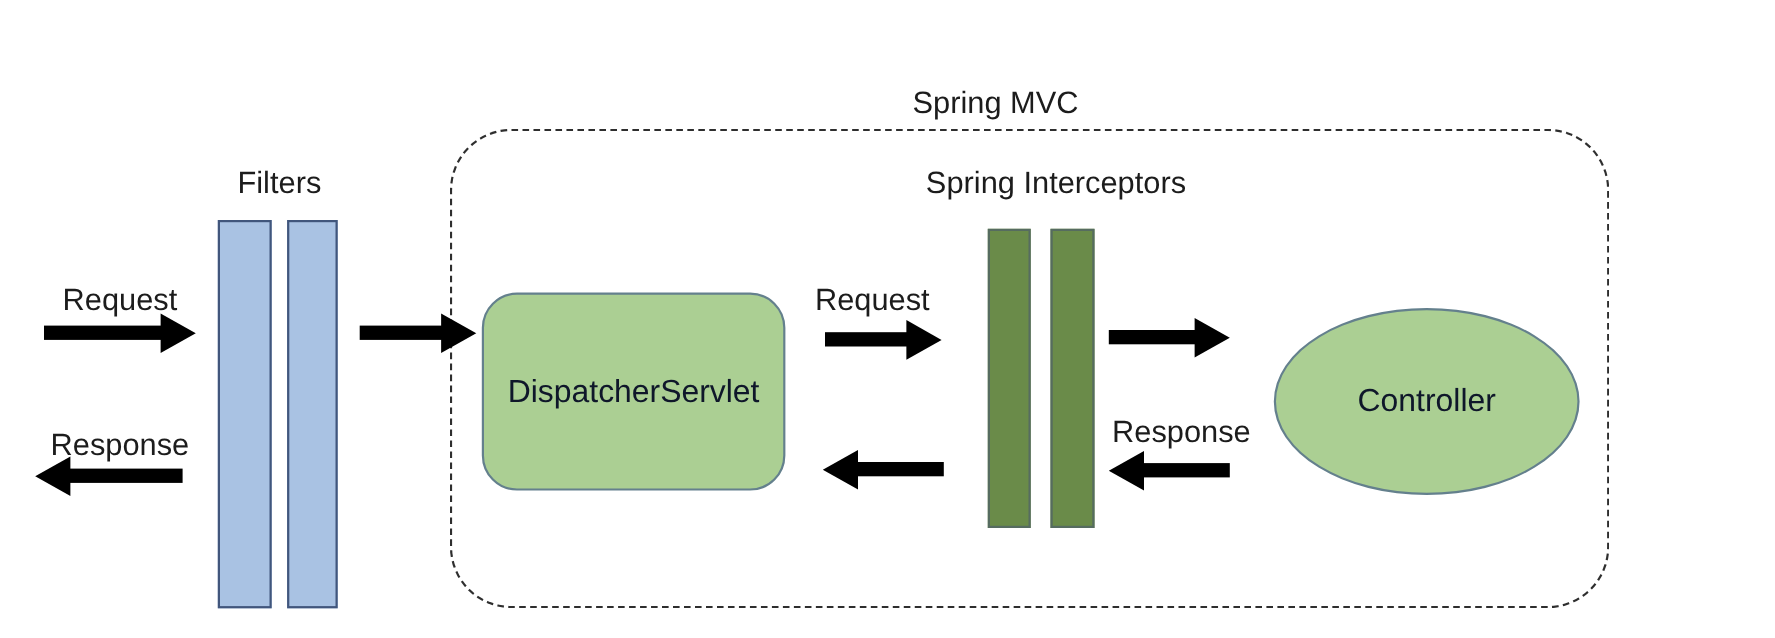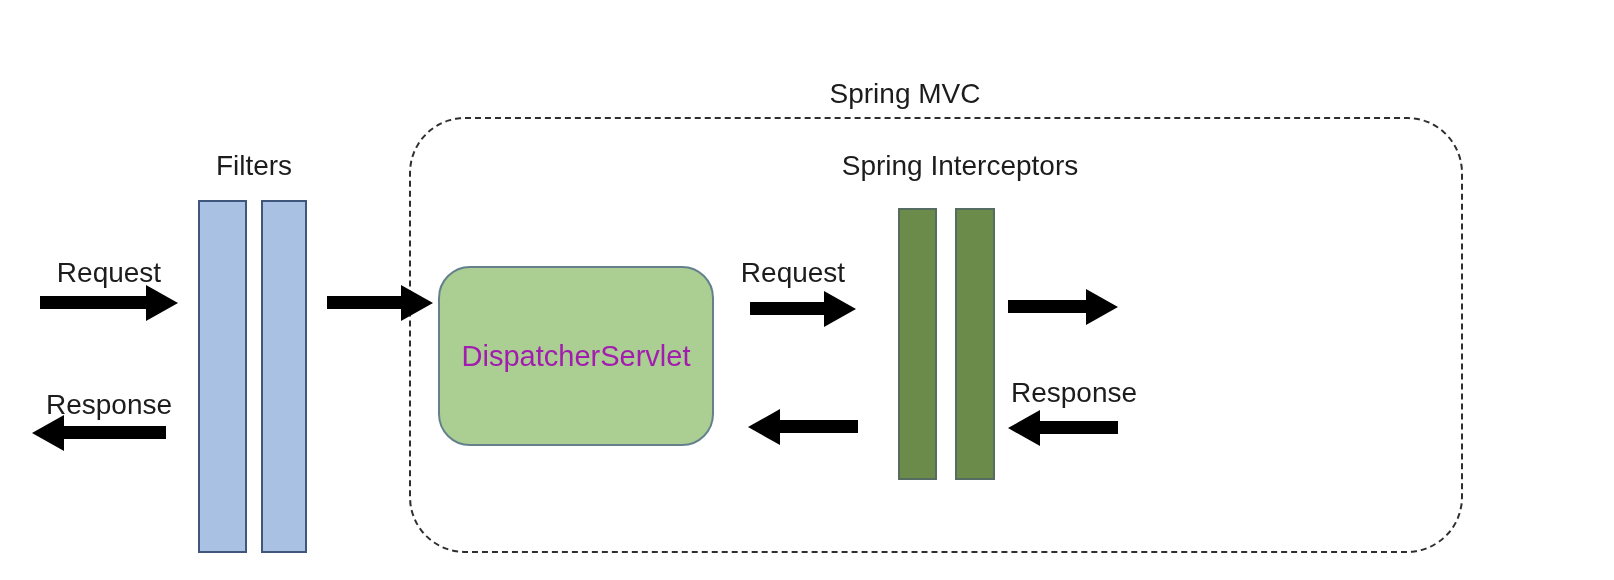--- a/index.html
+++ b/index.html
@@ -39,21 +39,21 @@
     background:var(--interceptor-bar-fill,#6a8b49);
     border:2px solid var(--interceptor-bar-border,#566c60);
   }
   .node{
     position:absolute;
     background:var(--node-fill,#abcf93);
     border:2px solid var(--node-border,#64808d);
     box-sizing:border-box;
     display:flex;align-items:center;justify-content:center;
     font-size:29px;
-    color:#a21caf;
+    color:#0f172a;
   }
   .node.rounded{border-radius:32px;}
   .node.ellipse{border-radius:50%;}
   .arrow{position:absolute;height:36px;}
   .arrow .shaft{
     position:absolute;top:11px;height:13px;
     background:var(--arrow-color,#000000);
   }
   .arrow.r .shaft{left:0;right:28px;}
   .arrow.l .shaft{left:28px;right:0;}
@@ -78,20 +78,23 @@
   <div class="bar blue" style="left:261px;top:200px;width:46px;height:353px;"></div>
 
   <div class="label" style="left:820px;top:150px;width:280px;">Spring Interceptors</div>
   <div class="bar green" style="left:898px;top:208px;width:39px;height:272px;"></div>
   <div class="bar green" style="left:955px;top:208px;width:40px;height:272px;"></div>
 
   <div class="node rounded" style="left:438px;top:266px;width:276px;height:180px;">
     <span>DispatcherServlet</span>
   </div>
 
+  <div class="node ellipse" style="left:1158px;top:280px;width:278px;height:170px;">
+    <span>Controller</span>
+  </div>
 
   <div class="label" style="left:39px;top:257px;width:140px;">Request</div>
   <div class="arrow r" style="left:40px;top:285px;width:138px;">
     <div class="shaft"></div>
     <div class="head"></div>
   </div>
 
   <div class="label" style="left:39px;top:389px;width:140px;">Response</div>
   <div class="arrow l" style="left:32px;top:415px;width:134px;">
     <div class="shaft"></div>

